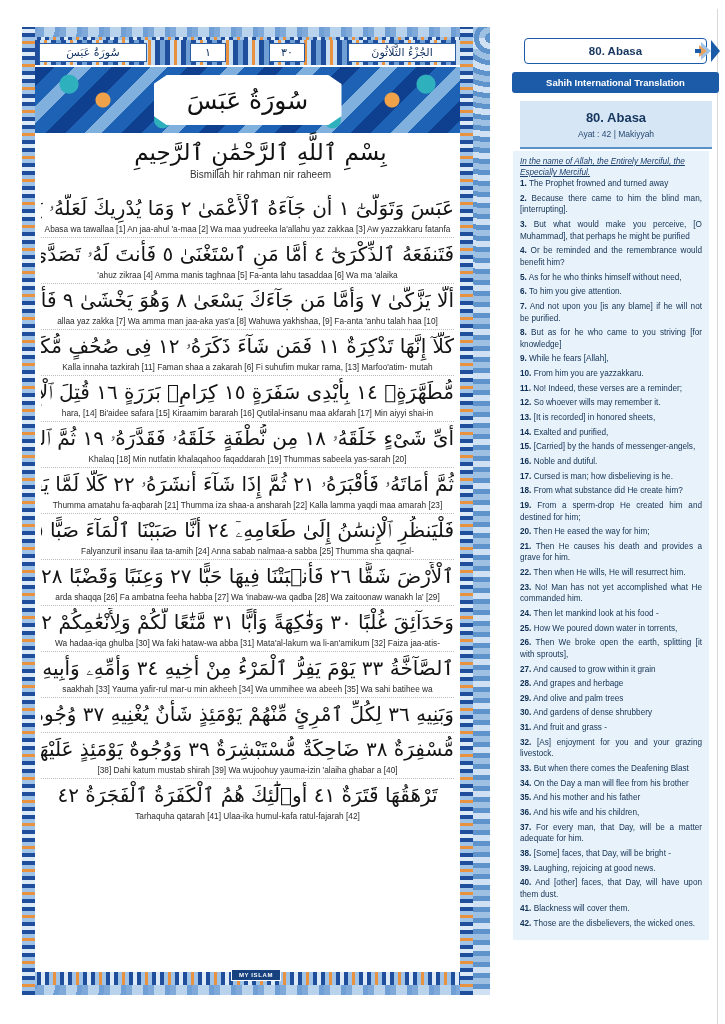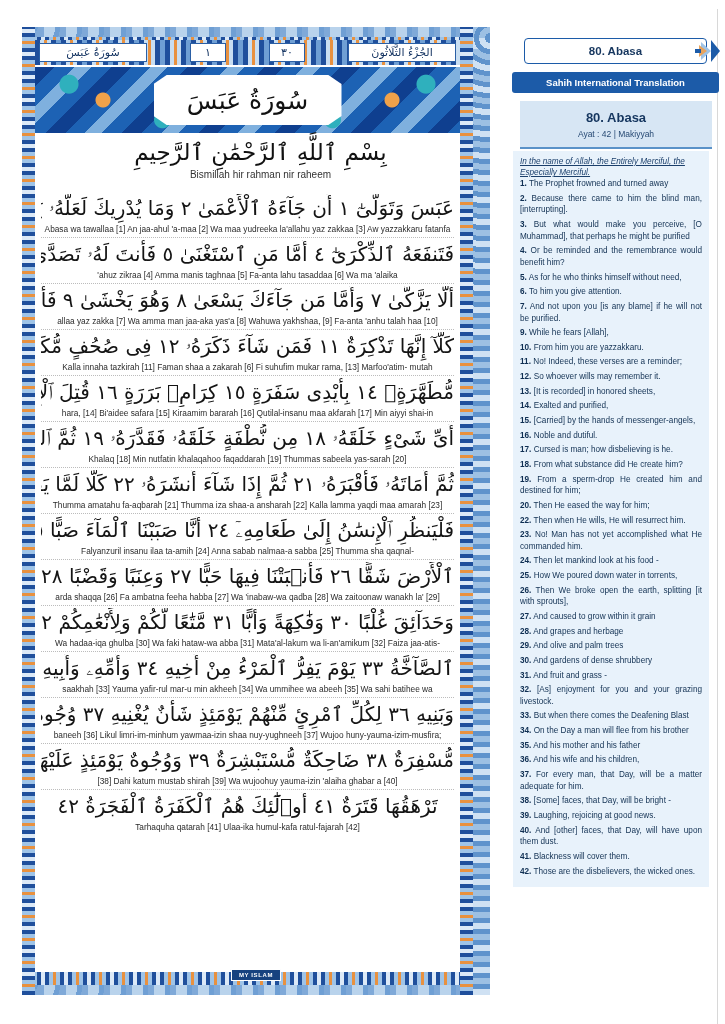--- a/index.html
+++ b/index.html
@@ -261,21 +261,20 @@
         <div class="vrow">
           <div class="v-ar">وَحَدَآئِقَ غُلْبًا ٣٠ وَفَٰكِهَةً وَأَبًّا ٣١ مَّتَٰعًا لَّكُمْ وَلِأَنْعَٰمِكُمْ ٣٢ فَإِذَا جَآءَتِ</div>
           <div class="v-tr">Wa hadaa-iqa ghulba  [30]  Wa faki hataw-wa abba  [31]  Mata'al-lakum wa li-an'amikum  [32]  Faiza jaa-atis-</div>
         </div>
         <div class="vrow">
           <div class="v-ar">ٱلصَّآخَّةُ ٣٣ يَوْمَ يَفِرُّ ٱلْمَرْءُ مِنْ أَخِيهِ ٣٤ وَأُمِّهِۦ وَأَبِيهِ ٣٥ وَصَٰحِبَتِهِۦ</div>
           <div class="v-tr">saakhah  [33]  Yauma yafir-rul mar-u min akheeh  [34]  Wa ummihee wa abeeh  [35]  Wa sahi batihee wa</div>
         </div>
         <div class="vrow">
           <div class="v-ar">وَبَنِيهِ ٣٦ لِكُلِّ ٱمْرِئٍ مِّنْهُمْ يَوْمَئِذٍ شَأْنٌ يُغْنِيهِ ٣٧ وُجُوهٌ يَوْمَئِذٍ</div>
-          <div class="v-tr">baneeh  [36]  Likul limri-im-minhum yawmaa-izin shaa nuy-yughneeh  [37]  Wujoo huny-yauma-izim-musfira;</div>
         </div>
         <div class="vrow">
           <div class="v-ar">مُّسْفِرَةٌ ٣٨ ضَاحِكَةٌ مُّسْتَبْشِرَةٌ ٣٩ وَوُجُوهٌ يَوْمَئِذٍ عَلَيْهَا غَبَرَةٌ ٤٠</div>
           <div class="v-tr">[38]  Dahi katum mustab shirah  [39]  Wa wujoohuy yauma-izin 'alaiha ghabar a  [40]</div>
         </div>
         <div class="vrow">
           <div class="v-ar">تَرْهَقُهَا قَتَرَةٌ ٤١ أُو۟لَٰٓئِكَ هُمُ ٱلْكَفَرَةُ ٱلْفَجَرَةُ ٤٢</div>
           <div class="v-tr">Tarhaquha qatarah  [41]  Ulaa-ika humul-kafa ratul-fajarah  [42]</div>
         </div>
       </div>
@@ -316,32 +315,34 @@
     <div class="ayah-box">
       <div class="bismillah-en">In the name of Allah, the Entirely Merciful, the Especially Merciful.</div>
       <div id="ayah-list">
           <div class="ayah"><b>1.</b><span> The Prophet frowned and turned away</span></div>
           <div class="ayah"><b>2.</b><span> Because there came to him the blind man, [interrupting].</span></div>
           <div class="ayah"><b>3.</b><span> But what would make you perceive, [O Muhammad], that perhaps he might be purified</span></div>
           <div class="ayah"><b>4.</b><span> Or be reminded and the remembrance would benefit him?</span></div>
           <div class="ayah"><b>5.</b><span> As for he who thinks himself without need,</span></div>
           <div class="ayah"><b>6.</b><span> To him you give attention.</span></div>
           <div class="ayah"><b>7.</b><span> And not upon you [is any blame] if he will not be purified.</span></div>
+          <div class="ayah"><b>8.</b><span> But as for he who came to you striving [for knowledge]</span></div>
           <div class="ayah"><b>9.</b><span> While he fears [Allah],</span></div>
           <div class="ayah"><b>10.</b><span> From him you are yazzakkaru.</span></div>
           <div class="ayah"><b>11.</b><span> No! Indeed, these verses are a reminder;</span></div>
           <div class="ayah"><b>12.</b><span> So whoever wills may remember it.</span></div>
           <div class="ayah"><b>13.</b><span> [It is recorded] in honored sheets,</span></div>
           <div class="ayah"><b>14.</b><span> Exalted and purified,</span></div>
           <div class="ayah"><b>15.</b><span> [Carried] by the hands of messenger-angels,</span></div>
           <div class="ayah"><b>16.</b><span> Noble and dutiful.</span></div>
           <div class="ayah"><b>17.</b><span> Cursed is man; how disbelieving is he.</span></div>
           <div class="ayah"><b>18.</b><span> From what substance did He create him?</span></div>
           <div class="ayah"><b>19.</b><span> From a sperm-drop He created him and destined for him;</span></div>
           <div class="ayah"><b>20.</b><span> Then He eased the way for him;</span></div>
+          <div class="ayah"><b>21.</b><span> Then He causes his death and provides a grave for him.</span></div>
           <div class="ayah"><b>22.</b><span> Then when He wills, He will resurrect him.</span></div>
           <div class="ayah"><b>23.</b><span> No! Man has not yet accomplished what He commanded him.</span></div>
           <div class="ayah"><b>24.</b><span> Then let mankind look at his food -</span></div>
           <div class="ayah"><b>25.</b><span> How We poured down water in torrents,</span></div>
           <div class="ayah"><b>26.</b><span> Then We broke open the earth, splitting [it with sprouts],</span></div>
           <div class="ayah"><b>27.</b><span> And caused to grow within it grain</span></div>
           <div class="ayah"><b>28.</b><span> And grapes and herbage</span></div>
           <div class="ayah"><b>29.</b><span> And olive and palm trees</span></div>
           <div class="ayah"><b>30.</b><span> And gardens of dense shrubbery</span></div>
           <div class="ayah"><b>31.</b><span> And fruit and grass -</span></div>

